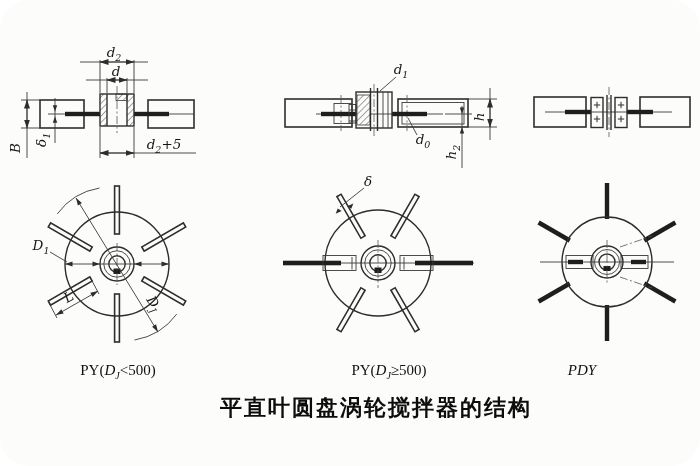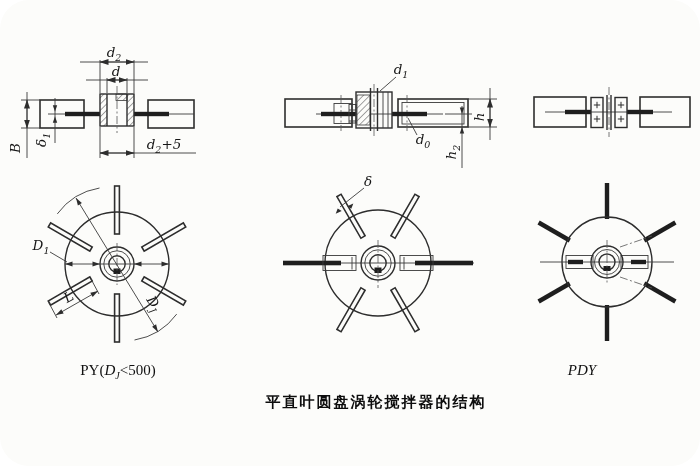--- a/index.html
+++ b/index.html
@@ -12,21 +12,21 @@
   .ln   {stroke:#2d2d2d;stroke-width:1.4;fill:none;}
   .blade{stroke:#2e2e2e;stroke-width:1.6;fill:#fcfcfa;}
   .thin {stroke:#3a3a3a;stroke-width:0.9;fill:none;}
   .dim  {stroke:#3a3a3a;stroke-width:0.9;fill:none;}
   .cl   {stroke:#555;stroke-width:0.8;fill:none;stroke-dasharray:8 2.5 2 2.5;}
   .dark {fill:#1e1e1e;stroke:none;}
   .tri  {fill:#2d2d2d;stroke:none;}
   .typelabel{position:absolute;text-align:center;font-size:15px;color:#111;}
   .typelabel .it{font-style:italic;}
   .typelabel sub{font-style:italic;font-size:10px;}
-  .caption{position:absolute;text-align:center;font-weight:bold;font-size:15px;
+  .caption{position:absolute;text-align:center;font-weight:bold;font-size:22px;
            letter-spacing:2px;color:#0d0d0d;font-family:"Liberation Sans","DejaVu Sans",sans-serif;}
 </style>
 </head>
 <body>
 
 <div class="stage">
 
 <svg class="draw" width="700" height="466" viewBox="0 0 700 466">
   <defs>
     <marker id="as" viewBox="0 0 9 6" markerWidth="9" markerHeight="6" refX="0.5" refY="3" orient="auto" markerUnits="userSpaceOnUse">
@@ -277,18 +277,19 @@
       <circle class="thin" cx="607" cy="262" r="12.5"></circle>
       <circle class="ln" cx="607" cy="262" r="8"></circle>
       <rect class="dark" x="603.5" y="266" width="7" height="5"></rect>
       <line class="cl" x1="607" y1="240" x2="607" y2="285"></line>
     </g>
   </g>
 </svg>
 
 <div class="typelabel" style="left:48px;top:362px;width:140px;"><span>PY(</span><span class="it">D</span><sub>J</sub><span>&lt;500)</span></div>
 
+<div class="typelabel" style="left:319px;top:362px;width:140px;"><span>PY(</span><span class="it">D</span><sub>J</sub><span>≥500)</span></div>
 
 <div class="typelabel" style="left:547px;top:362px;width:70px;font-style:italic;">PDY</div>
 
 <div class="caption" style="left:216px;top:393px;width:320px;">平直叶圆盘涡轮搅拌器的结构</div>
 
 </div>
 
 </body></html>

